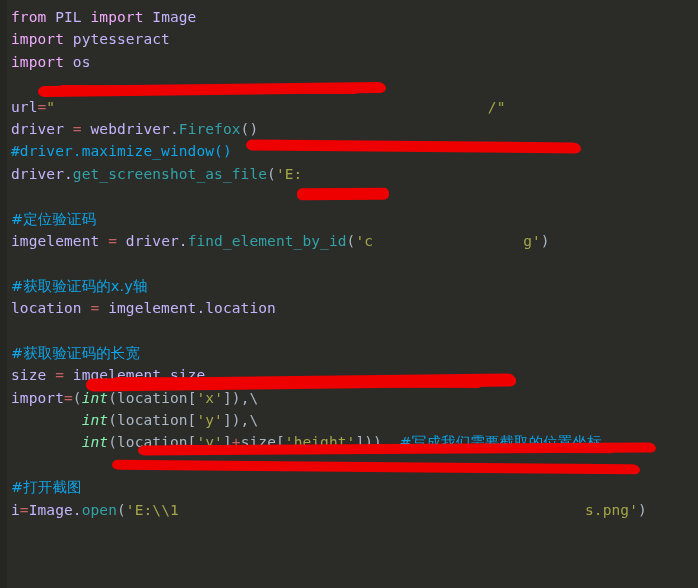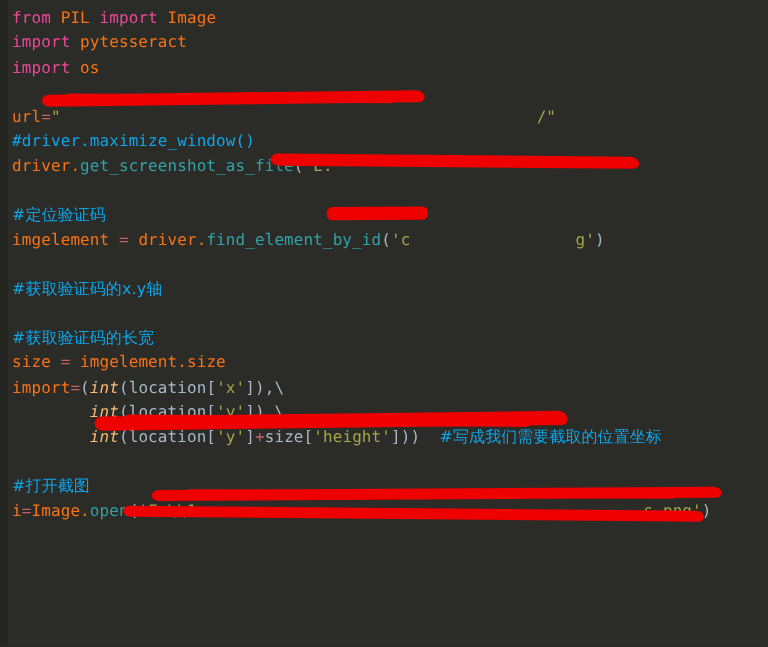--- a/index.html
+++ b/index.html
@@ -50,24 +50,24 @@
     line-height: 22.4px;
     font-size: 14.5px;
     letter-spacing: 0.1px;
     white-space: pre;
     padding-left: 11px;
     color: #a9b7c6;
     box-sizing: border-box;
   }
 
   
-  .kw      { color: #ec4899; }           
-  .plain   { color: #f97316; }
+  .kw      { color: #f0abfc; }           
+  .plain   { color: #c4b5fd; }
   .fn      { color: #32a2a8; }           
-  .builtin { color: #fdba74; font-style: italic; } 
+  .builtin { color: #86efac; font-style: italic; } 
   .str     { color: #a5a54a; }           
   .comment { color: #0ea5e9; }           
   .op      { color: #c46161; }           
   .punct   { color: #a9b7c6; }
   .cjk     { font-family: "DejaVu Sans", "Liberation Sans", sans-serif; }
 
   
   .redact {
     position: absolute;
     background: #ee0000;
@@ -86,27 +86,29 @@
 <div id="editor">
 
   <div id="gutter"></div>
 
   <div id="code">
       <div class="line"><span class="kw">from </span><span class="plain">PIL </span><span class="kw">import </span><span class="plain">Image</span></div>
       <div class="line"><span class="kw">import </span><span class="plain">pytesseract</span></div>
       <div class="line"><span class="kw">import </span><span class="plain">os</span></div>
       <div class="line">&nbsp;</div>
       <div class="line"><span class="plain">url</span><span class="op">=</span><span class="str">"</span><span class="str">                                                 </span><span class="str">/"</span></div>
+      <div class="line"><span class="plain">driver </span><span class="op">= </span><span class="plain">webdriver.</span><span class="fn">Firefox</span><span class="punct">()</span></div>
       <div class="line"><span class="comment">#driver.maximize_window()</span></div>
       <div class="line"><span class="plain">driver.</span><span class="fn">get_screenshot_as_file</span><span class="punct">(</span><span class="str">'E:</span><span class="str">                                                        </span></div>
       <div class="line">&nbsp;</div>
       <div class="line"><span class="comment cjk">#定位验证码</span></div>
       <div class="line"><span class="plain">imgelement </span><span class="op">= </span><span class="plain">driver.</span><span class="fn">find_element_by_id</span><span class="punct">(</span><span class="str">'c                 g'</span><span class="punct">)</span></div>
       <div class="line">&nbsp;</div>
       <div class="line"><span class="comment cjk">#获取验证码的x.y轴</span></div>
+      <div class="line"><span class="plain">location </span><span class="op">= </span><span class="plain">imgelement.location</span></div>
       <div class="line">&nbsp;</div>
       <div class="line"><span class="comment cjk">#获取验证码的长宽</span></div>
       <div class="line"><span class="plain">size </span><span class="op">= </span><span class="plain">imgelement.size</span></div>
       <div class="line"><span class="plain">import</span><span class="op">=</span><span class="punct">(</span><span class="builtin">int</span><span class="punct">(location[</span><span class="str">'x'</span><span class="punct">]),\</span></div>
       <div class="line"><span class="plain">        </span><span class="builtin">int</span><span class="punct">(location[</span><span class="str">'y'</span><span class="punct">]),\</span></div>
       <div class="line"><span class="plain">        </span><span class="builtin">int</span><span class="punct">(location[</span><span class="str">'y'</span><span class="punct">]</span><span class="op">+</span><span class="punct">size[</span><span class="str">'height'</span><span class="punct">]))  </span><span class="comment cjk">#写成我们需要截取的位置坐标</span></div>
       <div class="line">&nbsp;</div>
       <div class="line"><span class="comment cjk">#打开截图</span></div>
       <div class="line"><span class="plain">i</span><span class="op">=</span><span class="plain">Image.</span><span class="fn">open</span><span class="punct">(</span><span class="str">'E:\\1</span><span class="str">                                              </span><span class="str">s.png'</span><span class="punct">)</span></div>
     </div>

